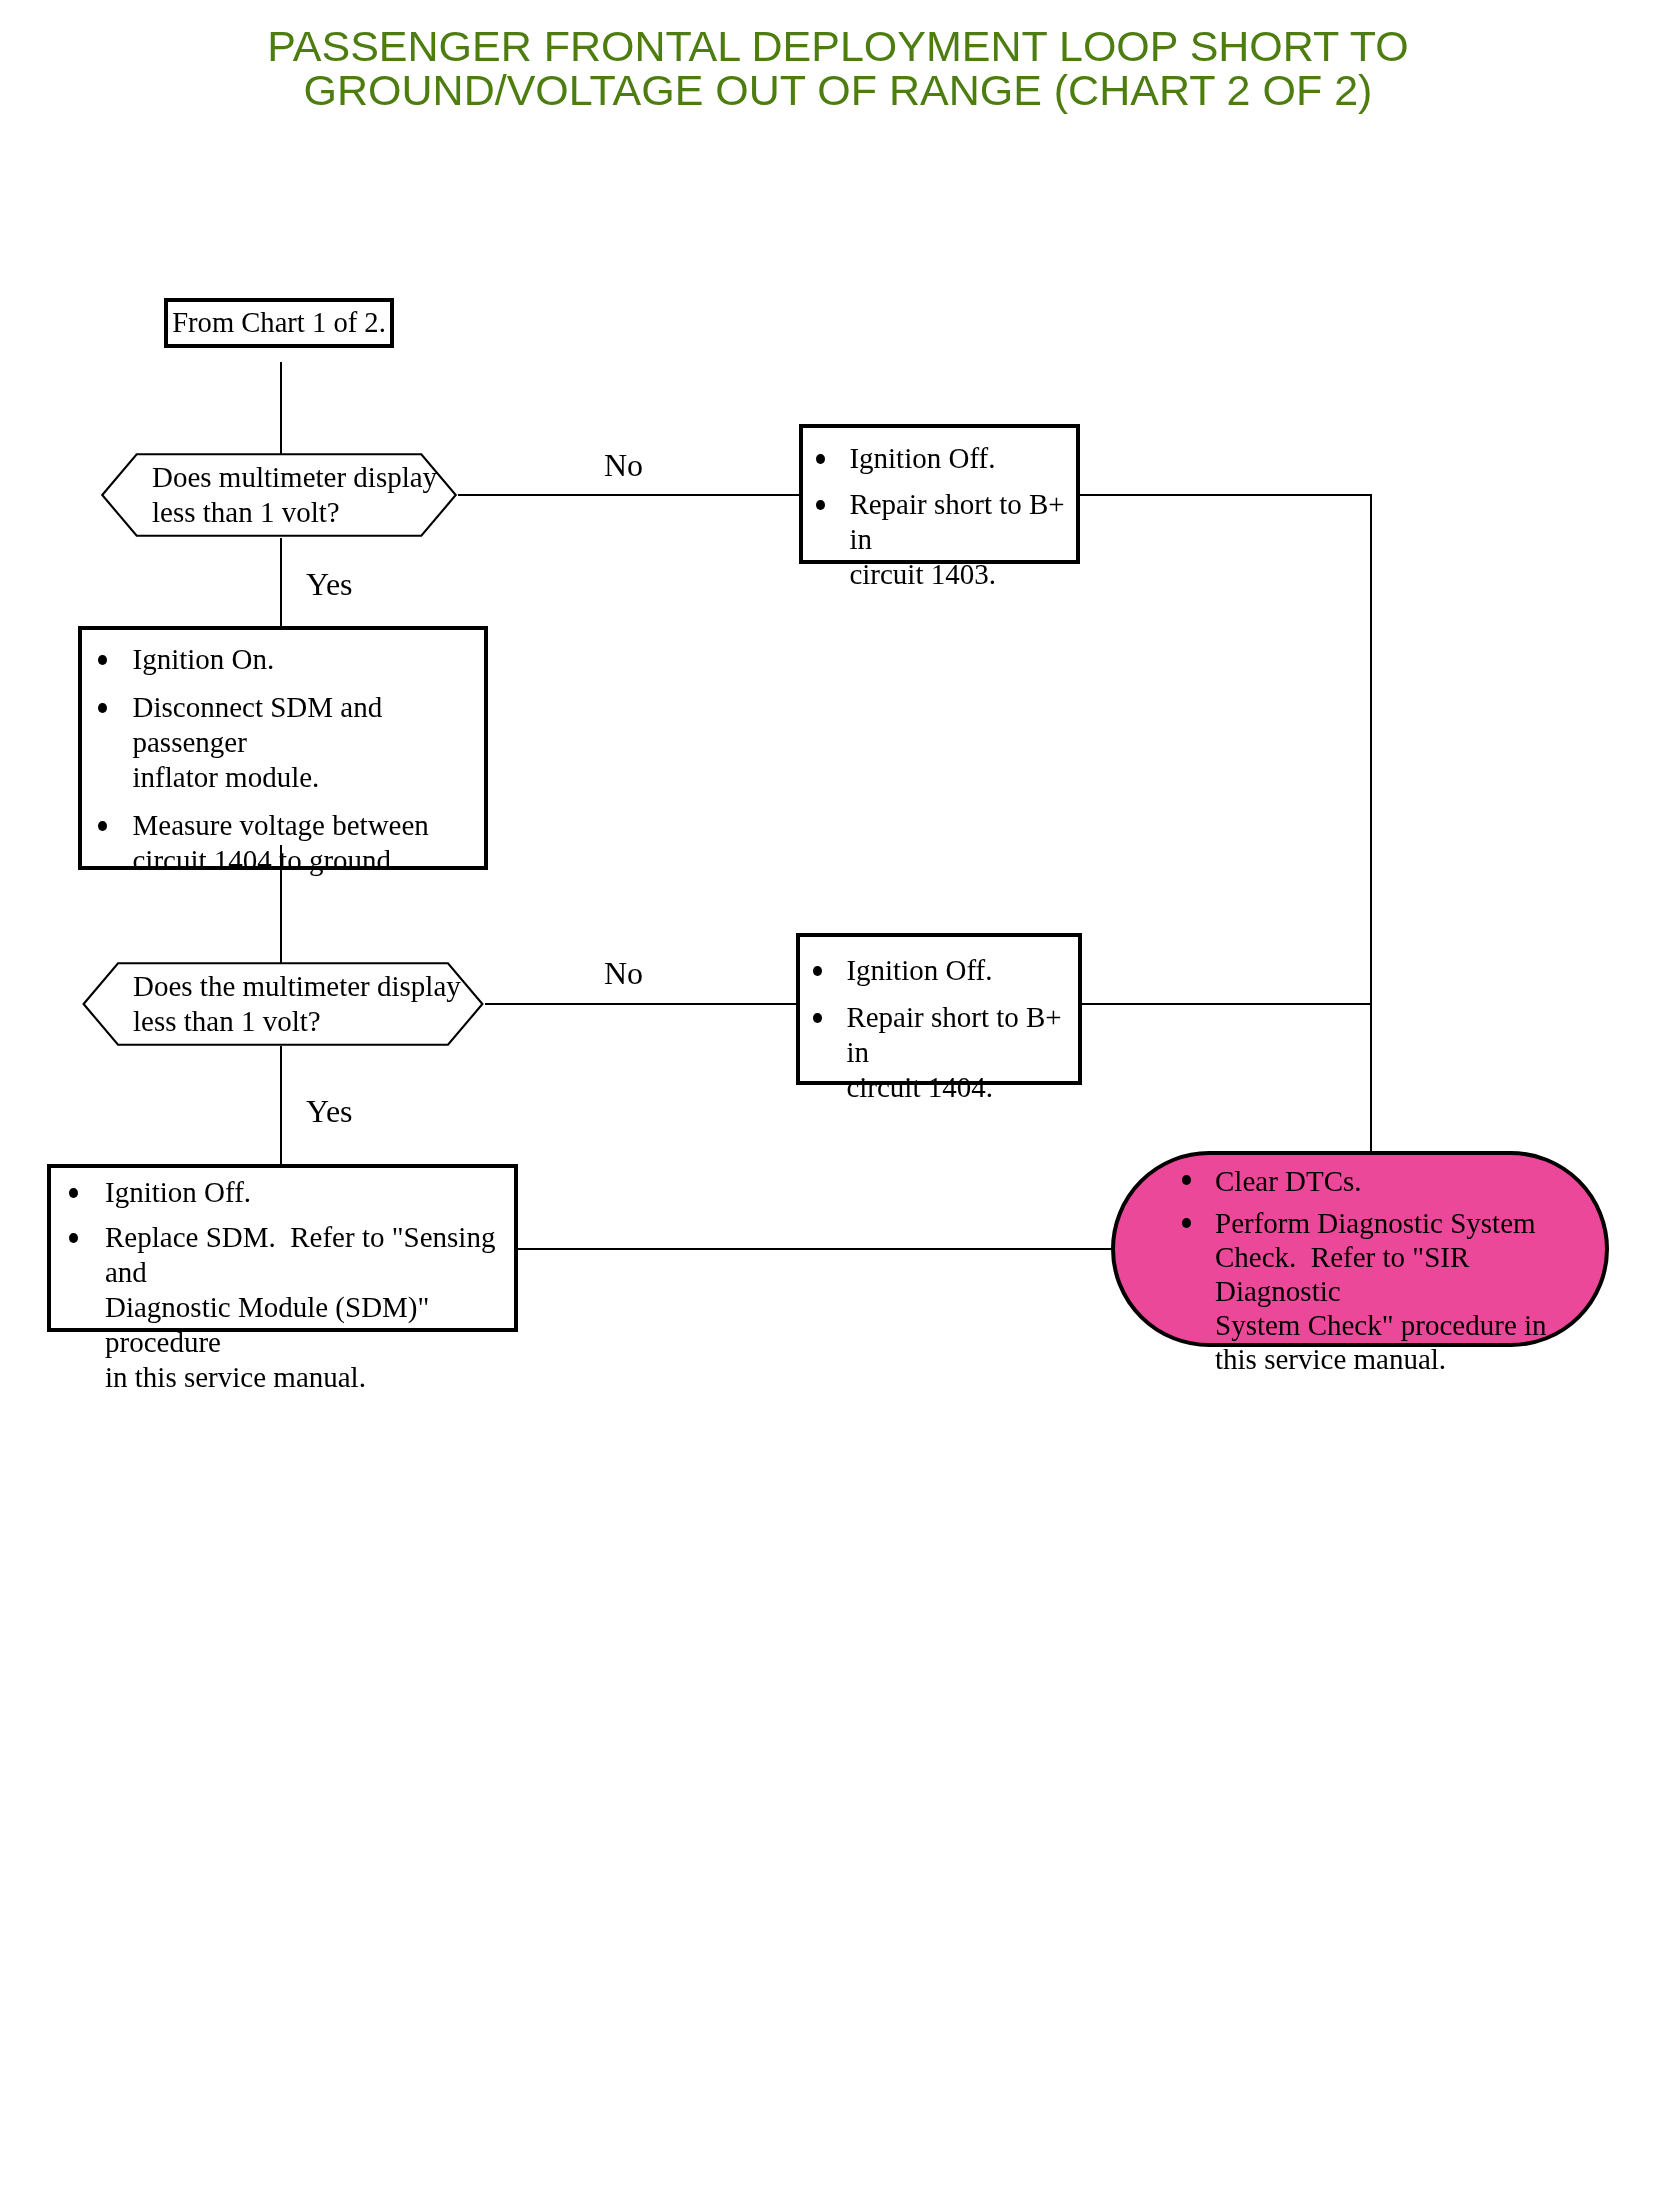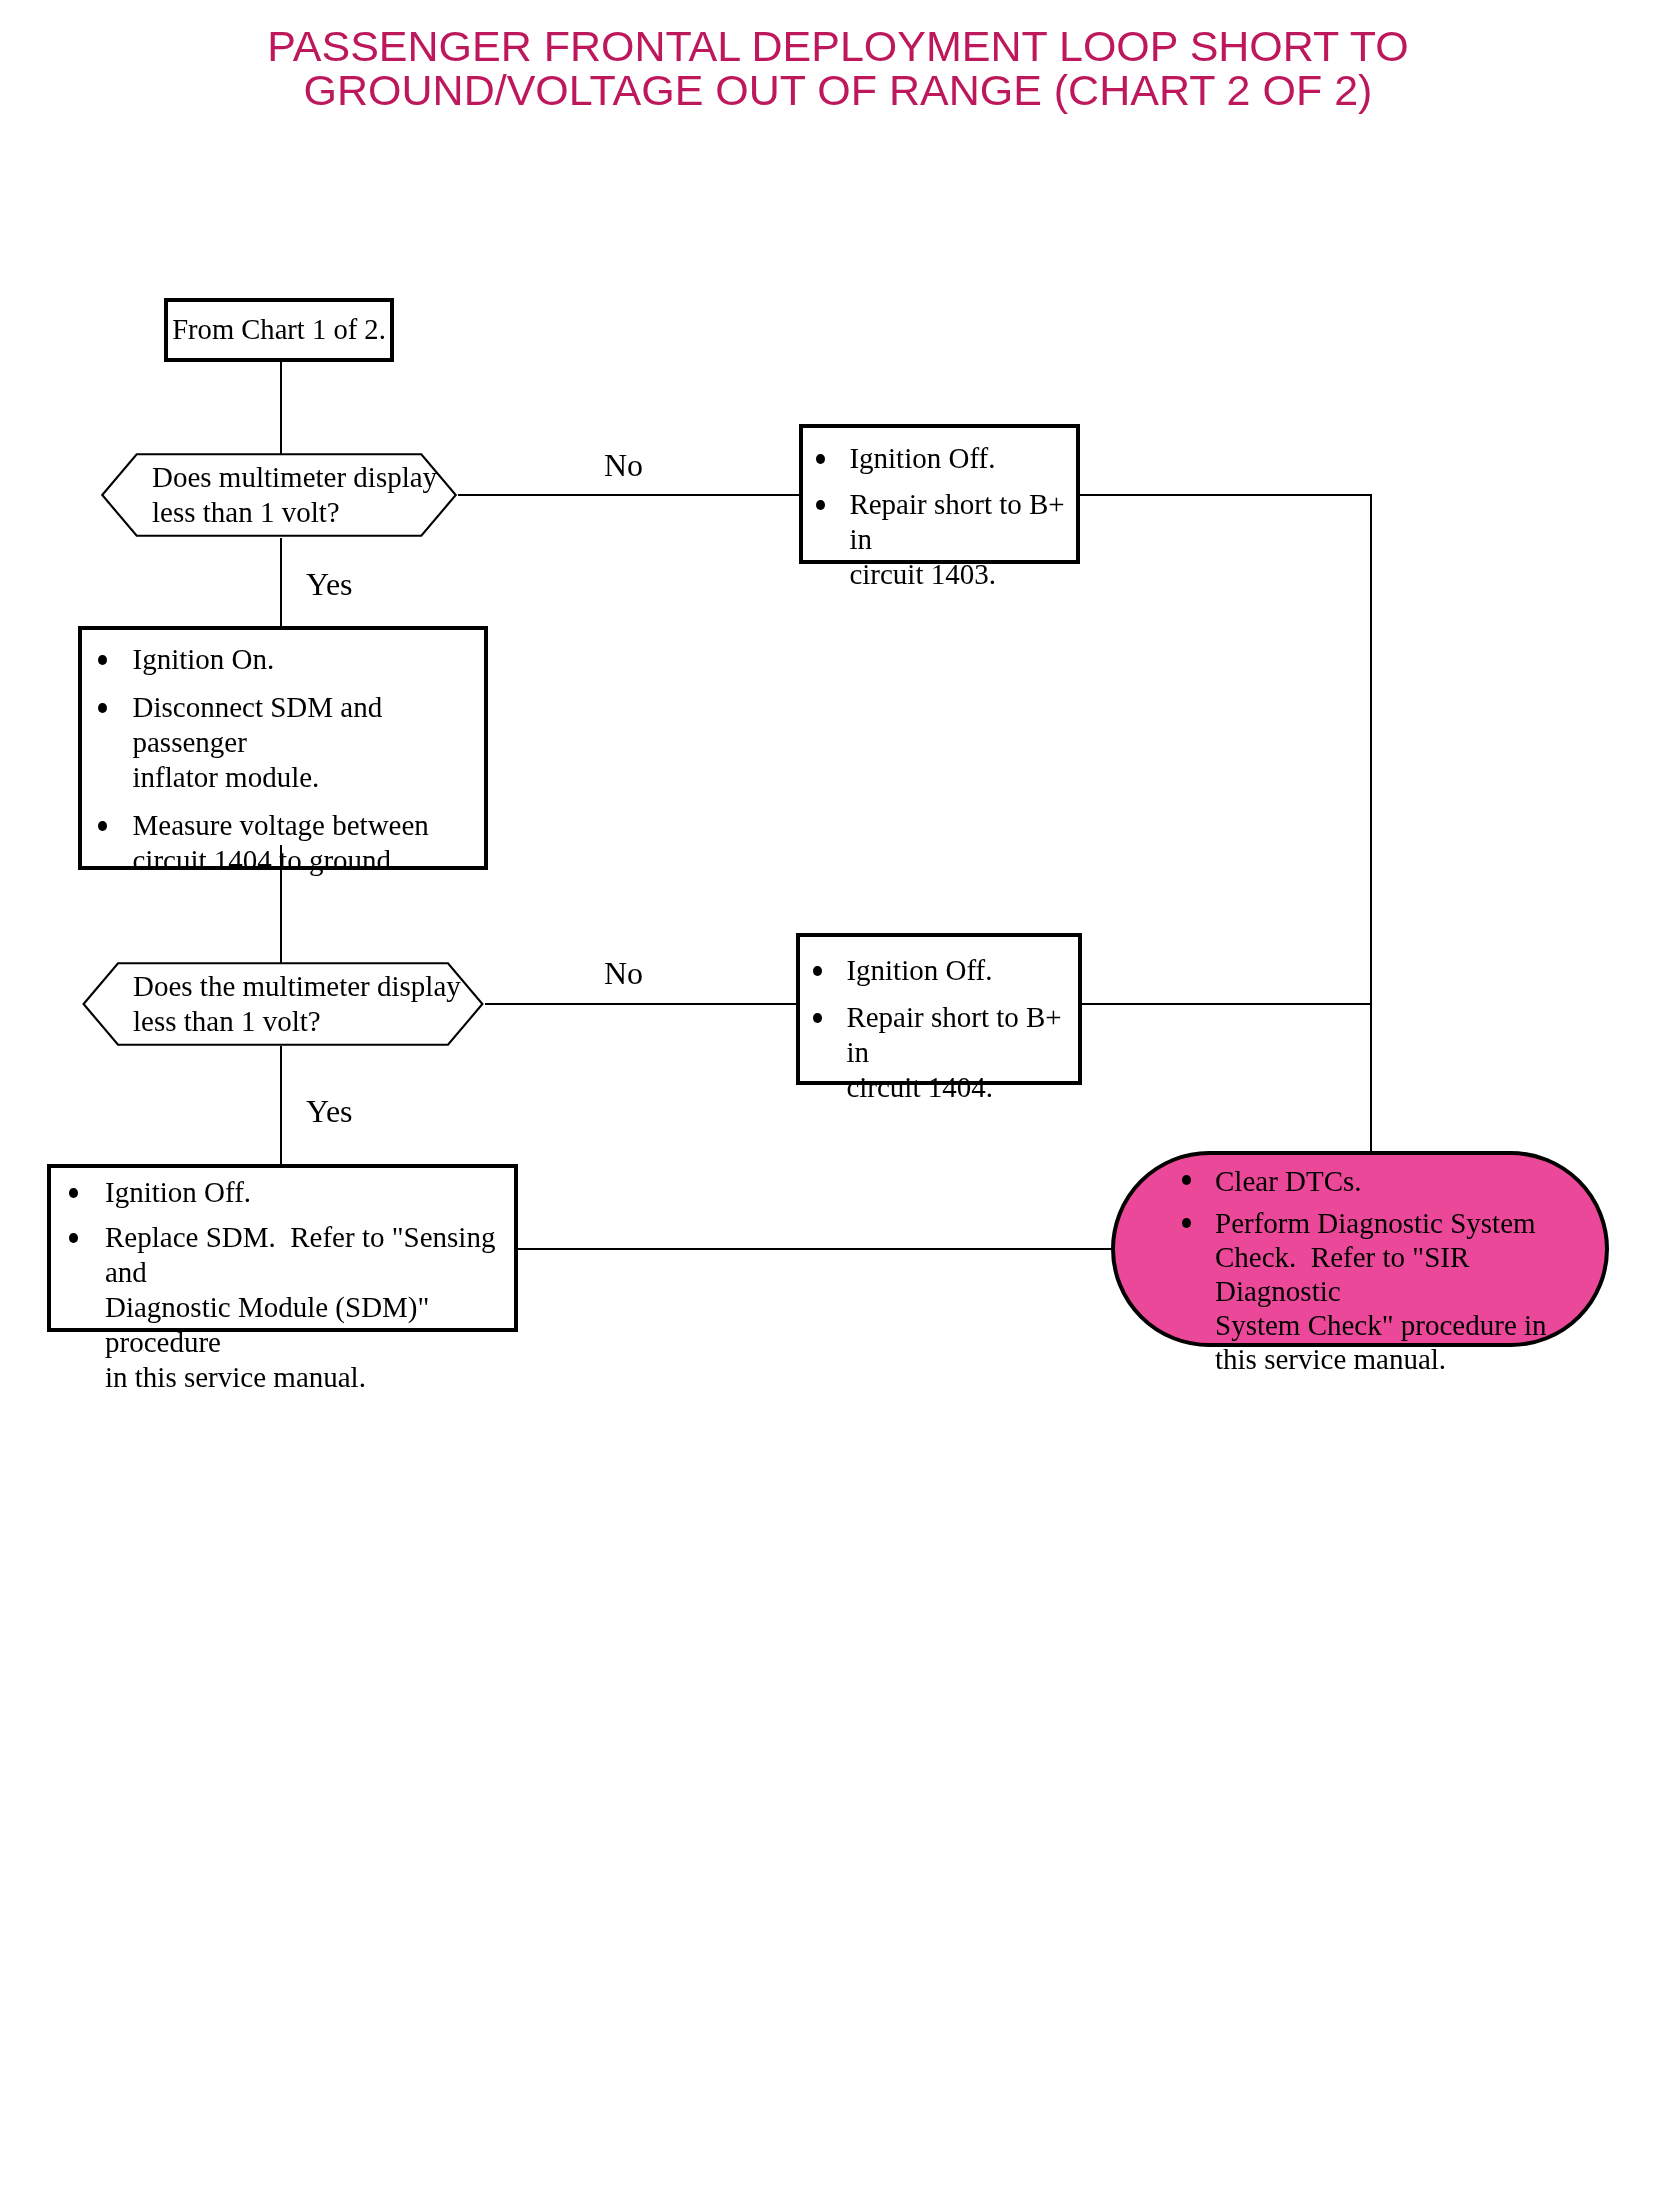--- a/index.html
+++ b/index.html
@@ -3,21 +3,21 @@
 <meta charset="utf-8">
 <style>
   html,body { margin:0; padding:0; background:#ffffff; }
   .canvas {
     position:relative; width:1676px; height:2205px; background:#ffffff;
     color:#000; font-family:"Liberation Serif", serif; overflow:hidden;
   }
   .title {
     position:absolute; top:24px; left:0; width:100%;
     text-align:center; font-family:"Liberation Sans", sans-serif;
-    font-size:43px; line-height:44px; letter-spacing:0px; color:#be185d;
+    font-size:43px; line-height:44px; letter-spacing:0px; color:#4d7c0f;
   }
   .title span { display:block; }
   .line { position:absolute; background:#000; }
   .rectbox {
     position:absolute; border:4.9px solid #000; background:#fff; box-sizing:border-box;
   }
   .startbox { display:flex; align-items:center; justify-content:center;
     font-size:28.6px; }
   .bullets { position:absolute; box-sizing:border-box; }
   .item { display:flex; align-items:flex-start; }
@@ -35,21 +35,21 @@
 </head>
 <body>
 
 <div class="canvas">
 
   <div class="title">
     <span>PASSENGER FRONTAL DEPLOYMENT LOOP SHORT TO</span>
     <span>GROUND/VOLTAGE OUT OF RANGE (CHART 2 OF 2)</span>
   </div>
 
-  <div class="rectbox startbox" style="left:164px; top:298px; width:230px; height:64px;">
+  <div class="rectbox startbox" style="left:164px; top:298px; width:230px; height:50px;">
     <span>From Chart 1 of 2.</span>
   </div>
 
   <div class="line" style="left:280px; top:362px; width:1.8px; height:92px;"></div>
 
   <div class="hex" style="left:100px; top:453px;">
     <svg width="358" height="84" viewBox="0 0 589 139">
       <polygon points="2,69.5 59,2 530,2 587,69.5 530,137 59,137" fill="#ffffff" stroke="#000000" stroke-width="3.5"></polygon>
     </svg>
     <div class="hextext" style="left:52px; top:6.7px;">Does multimeter display

